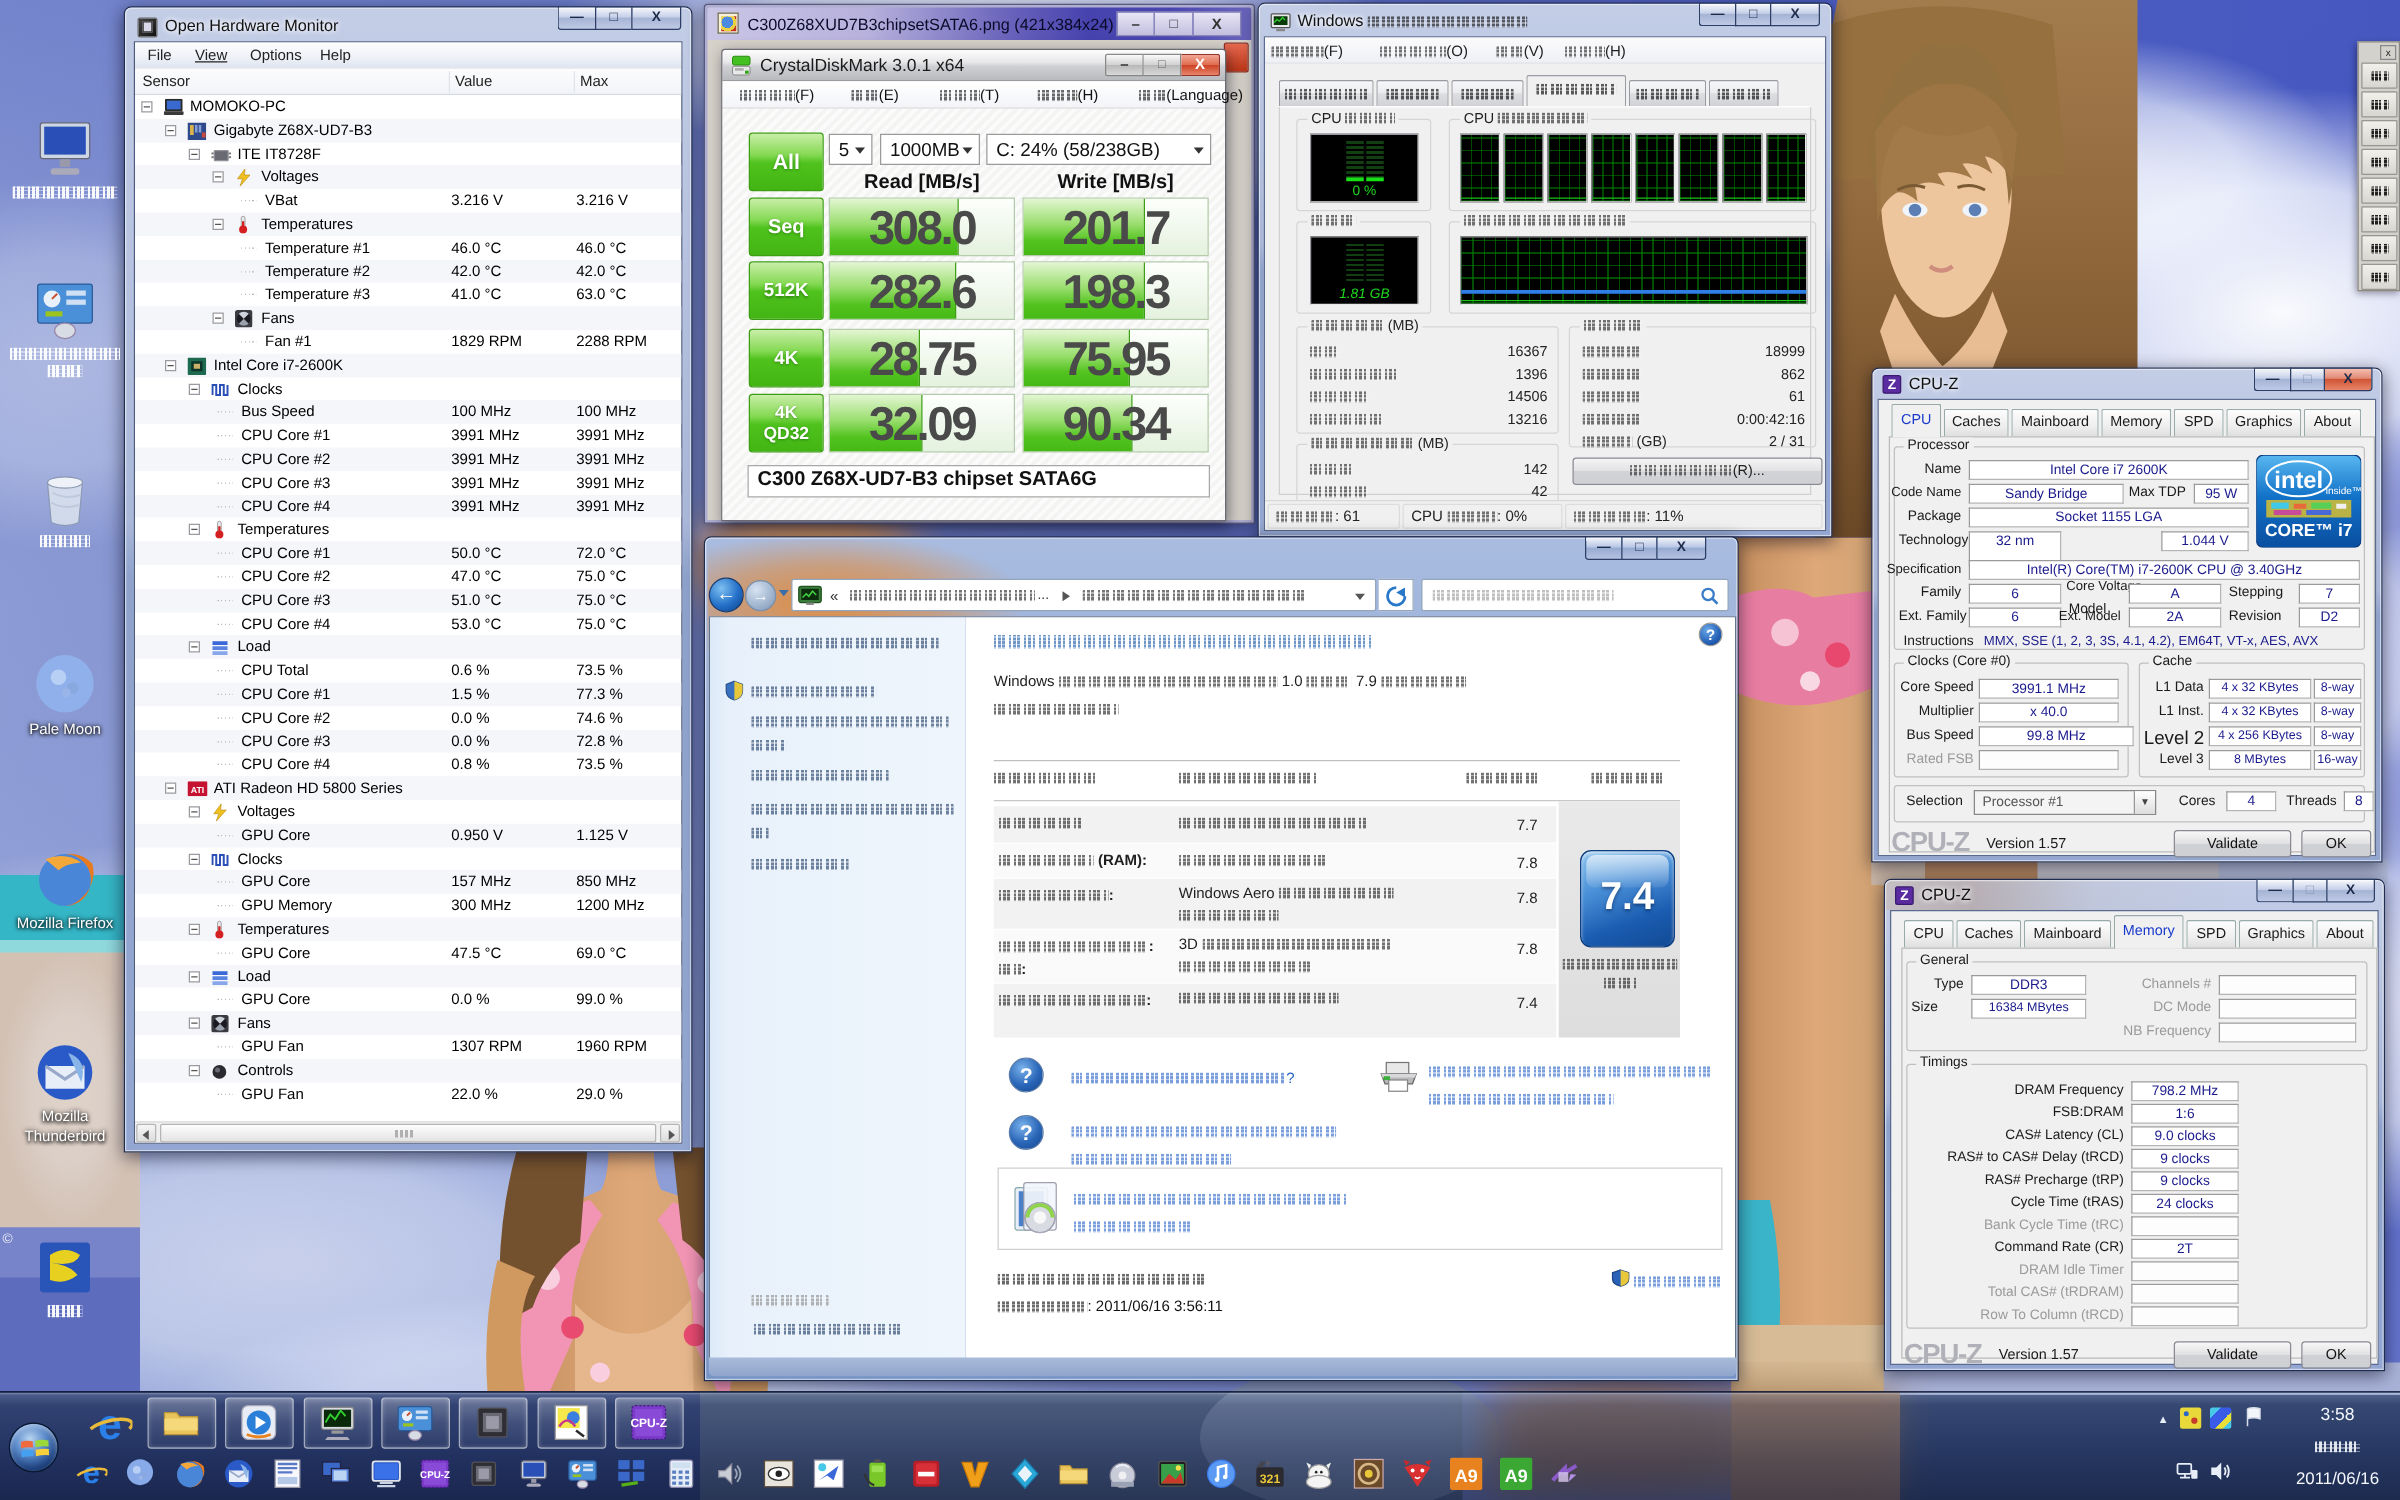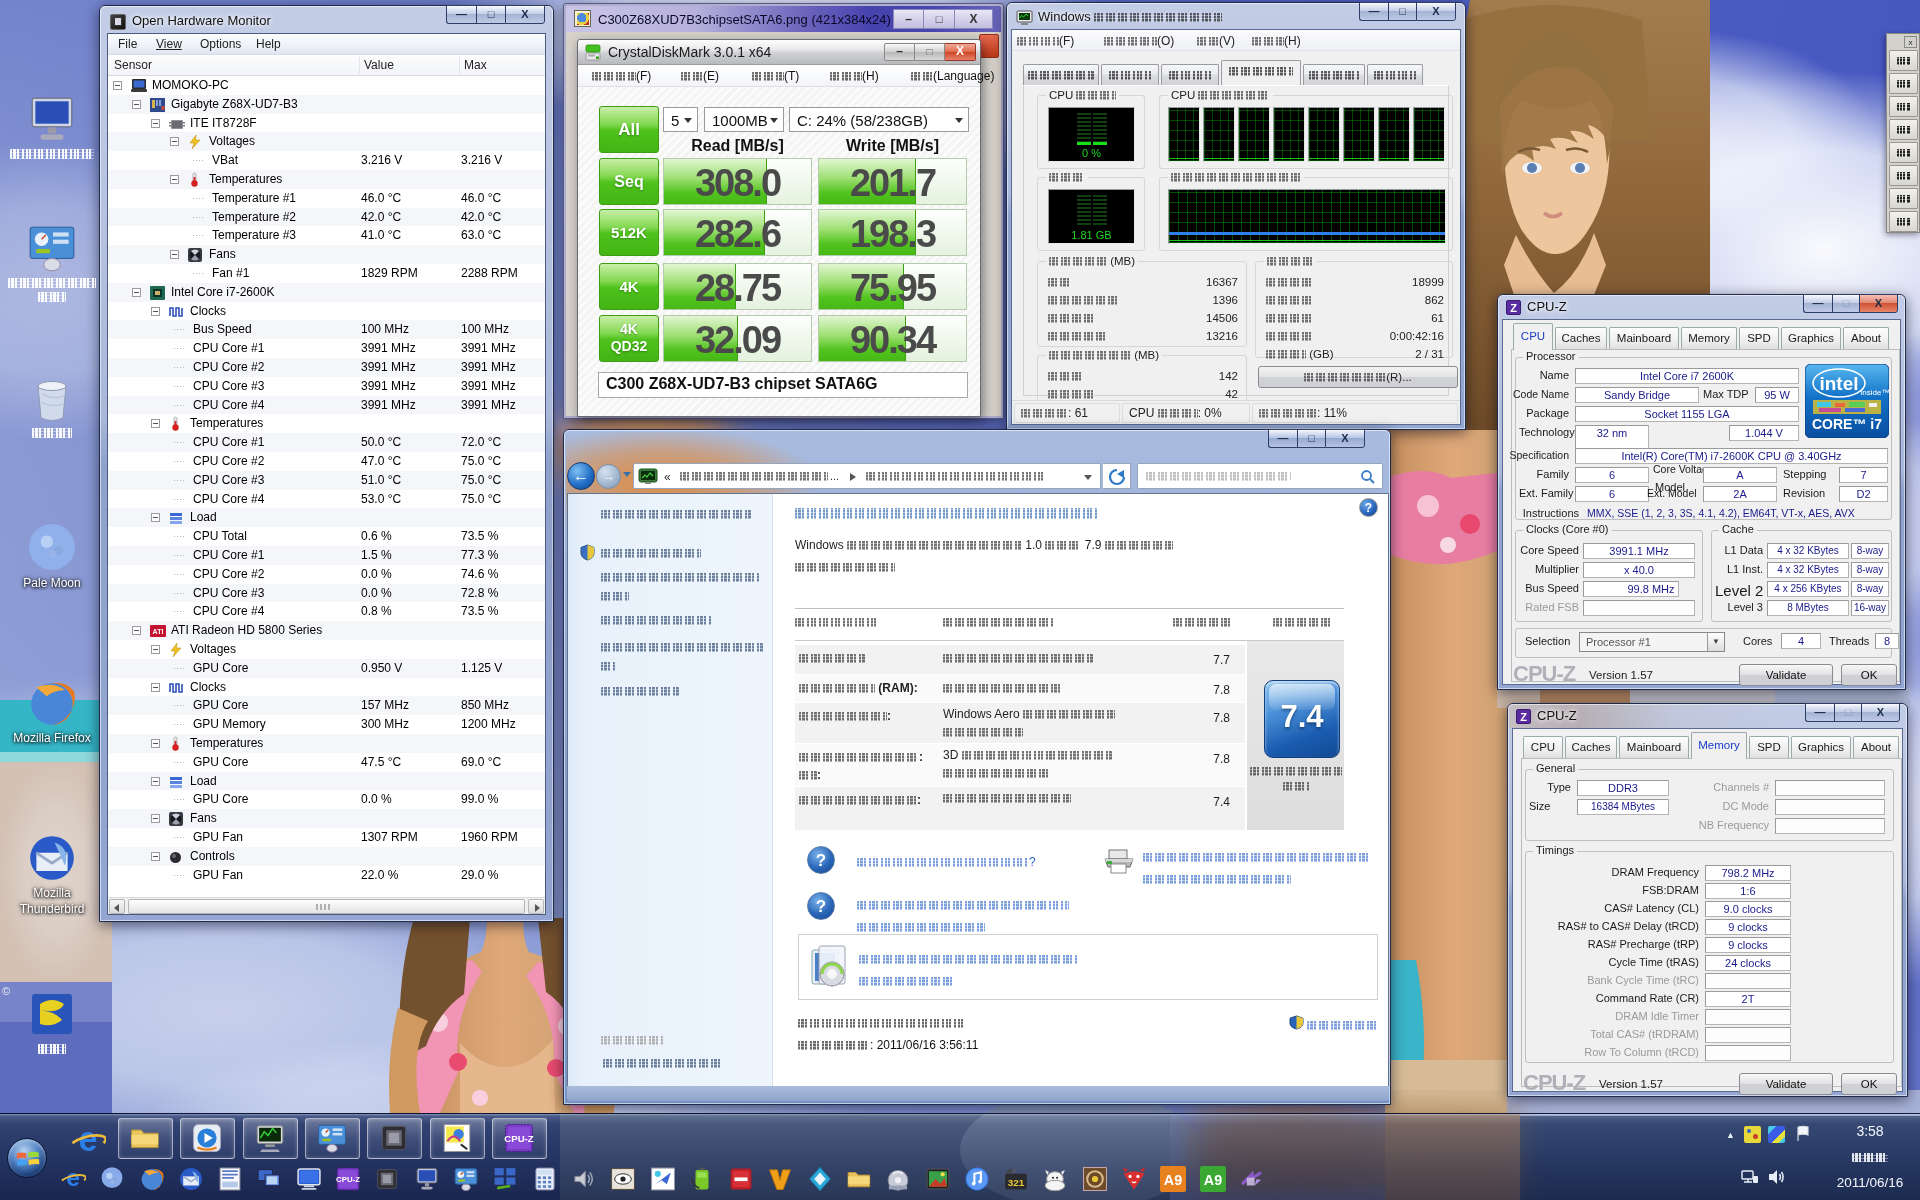--- a/index.html
+++ b/index.html
@@ -689,21 +689,21 @@
           <div style="position:absolute;left:210px;top:0;bottom:0;width:32px;background:#000;border:1px solid #96999e;border-right-color:#e8e8e8;border-bottom-color:#e8e8e8;background-image:repeating-linear-gradient(90deg,rgba(0,120,0,.6) 0 1px,transparent 1px 8px),repeating-linear-gradient(0deg,rgba(0,120,0,.6) 0 1px,transparent 1px 10px);">
             <i style="position:absolute;left:0;right:0;bottom:2px;height:1px;background:#18c018;"></i>
           </div>
           <div style="position:absolute;left:245px;top:0;bottom:0;width:32px;background:#000;border:1px solid #96999e;border-right-color:#e8e8e8;border-bottom-color:#e8e8e8;background-image:repeating-linear-gradient(90deg,rgba(0,120,0,.6) 0 1px,transparent 1px 8px),repeating-linear-gradient(0deg,rgba(0,120,0,.6) 0 1px,transparent 1px 10px);">
             <i style="position:absolute;left:0;right:0;bottom:2px;height:1px;background:#18c018;"></i>
           </div>
         </div>
   </div>
   <div class="tmg" style="left:25px;top:147px;width:108px;height:74px;">
         <i><span class="jp" style="width:36px"></span></i>
-    <div class="tmled" style="left:10px;top:11px;right:9px;bottom:6px;">
+    <div class="tmled" style="left:10px;top:11px;right:9px;bottom:6px;font-style:italic;">
       <div class="ab" style="left:28px;top:4px;width:14px;bottom:18px;background:repeating-linear-gradient(0deg,#123f12 0 2px,#000 2px 4px);"></div>
       <div class="ab" style="left:44px;top:4px;width:14px;bottom:18px;background:repeating-linear-gradient(0deg,#123f12 0 2px,#000 2px 4px);"></div>
       <div class="ab" style="left:0;bottom:2px;width:100%;text-align:center;color:#20d820;font-size:11px;">1.81 GB</div>
     </div>
   </div>
   <div class="tmg" style="left:147px;top:147px;width:294px;height:74px;">
         <i><span class="jp" style="width:130px"></span></i>
     <div class="tmled" style="left:8px;top:11px;right:6px;bottom:6px;background-image:repeating-linear-gradient(90deg,rgba(0,120,0,.65) 0 1px,transparent 1px 9px),repeating-linear-gradient(0deg,rgba(0,120,0,.65) 0 1px,transparent 1px 10px);">
       <div class="ab" style="left:0;bottom:8px;right:0;height:3px;background:#2f7fe8;"></div>
       <div class="ab" style="left:0;bottom:2px;right:0;height:1px;background:#18c018;"></div>
@@ -982,21 +982,21 @@
       <div style="position:absolute;left:20px;top:203px;background:#f0f0f0;padding:0 3px;font-size:11px;color:#1a1a1a;white-space:nowrap;">Clocks (Core #0)</div>
       <div style="position:absolute;left:16px;top:224px;width:60px;text-align:right;color:#1a1a1a;font-size:11px;white-space:nowrap;">Core Speed</div>
       <div style="position:absolute;left:80px;top:223px;width:112px;height:16px;background:#fff;border:1px solid #b4b4b4;border-top-color:#9a9a9a;border-left-color:#9a9a9a;">
         <span style="position:absolute;width:100%;text-align:center;top:1px;color:#1a1a8c;font-size:11px;white-space:nowrap;">3991.1 MHz</span>
       </div>
       <div style="position:absolute;left:16px;top:243px;width:60px;text-align:right;color:#1a1a1a;font-size:11px;white-space:nowrap;">Multiplier</div>
       <div style="position:absolute;left:80px;top:242px;width:112px;height:16px;background:#fff;border:1px solid #b4b4b4;border-top-color:#9a9a9a;border-left-color:#9a9a9a;">
         <span style="position:absolute;width:100%;text-align:center;top:1px;color:#1a1a8c;font-size:11px;white-space:nowrap;">x 40.0</span>
       </div>
       <div style="position:absolute;left:16px;top:262px;width:60px;text-align:right;color:#1a1a1a;font-size:11px;white-space:nowrap;">Bus Speed</div>
-      <div style="position:absolute;left:80px;top:261px;width:96px;height:16px;background:#fff;border:1px solid #b4b4b4;border-top-color:#9a9a9a;border-left-color:#9a9a9a;padding-left:20px;">
+      <div style="position:absolute;left:80px;top:261px;width:124px;height:16px;background:#fff;border:1px solid #b4b4b4;border-top-color:#9a9a9a;border-left-color:#9a9a9a;">
         <span style="position:absolute;width:100%;text-align:center;top:1px;color:#1a1a8c;font-size:11px;white-space:nowrap;">99.8 MHz</span>
       </div>
       <div style="position:absolute;left:16px;top:281px;width:60px;text-align:right;color:#9a9a9a;font-size:11px;white-space:nowrap;">Rated FSB</div>
       <div style="position:absolute;left:80px;top:280px;width:112px;height:16px;background:#fdfdfd;border:1px solid #b4b4b4;border-top-color:#9a9a9a;border-left-color:#9a9a9a;"></div>
       <div style="position:absolute;left:208px;top:210px;width:181px;height:92px;border:1px solid #c0c0c0;border-radius:3px;"></div>
       <div style="position:absolute;left:216px;top:203px;background:#f0f0f0;padding:0 3px;font-size:11px;color:#1a1a1a;white-space:nowrap;">Cache</div>
       <div style="position:absolute;left:212px;top:224px;width:48px;text-align:right;color:#1a1a1a;font-size:11px;white-space:nowrap;">L1 Data</div>
       <div style="position:absolute;left:264px;top:223px;width:82px;height:16px;background:#fff;border:1px solid #b4b4b4;border-top-color:#9a9a9a;border-left-color:#9a9a9a;">
         <span style="position:absolute;width:100%;text-align:center;top:1px;color:#1a1a8c;font-size:10px;white-space:nowrap;">4 x 32 KBytes</span>
       </div>

